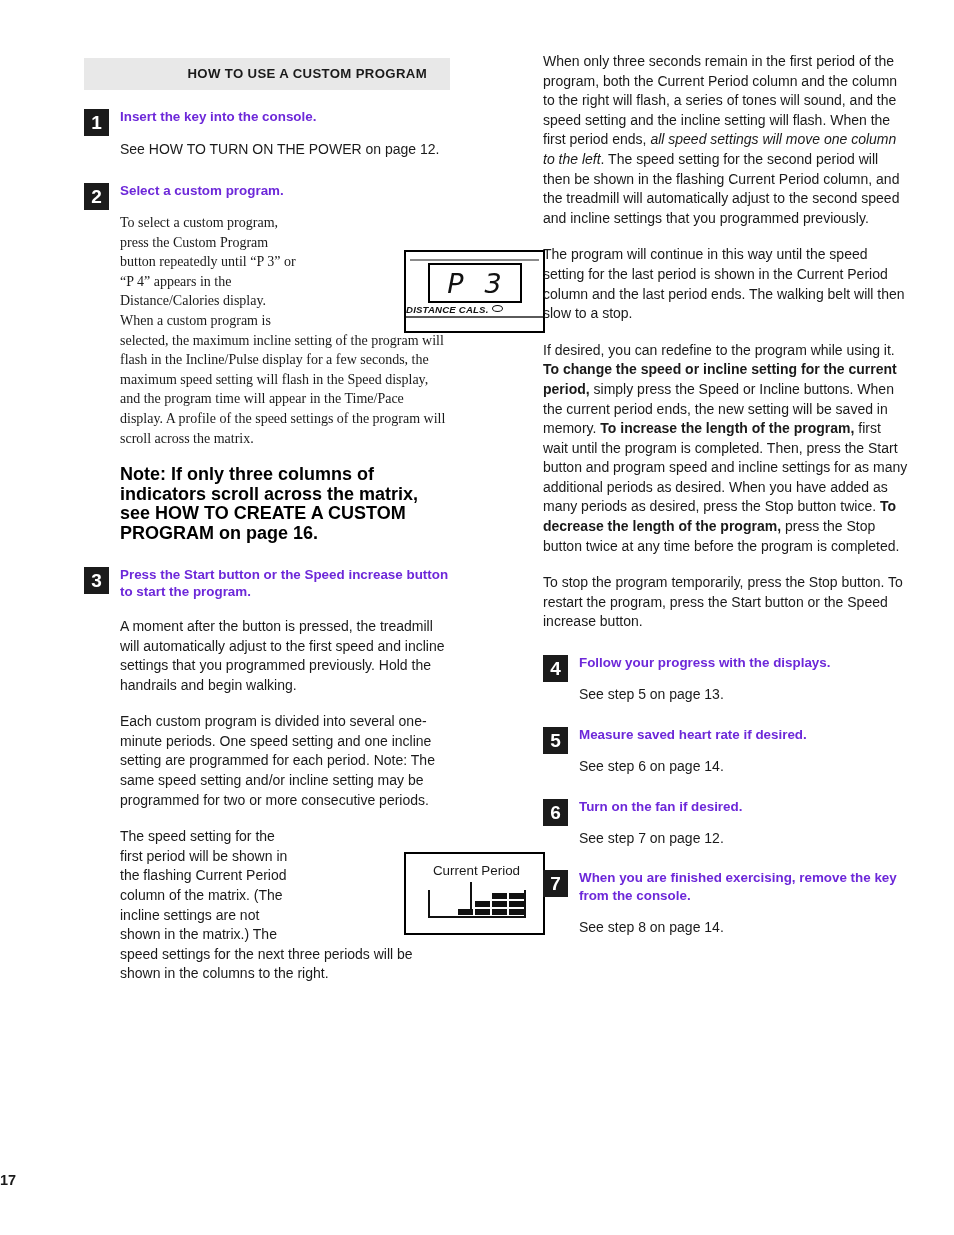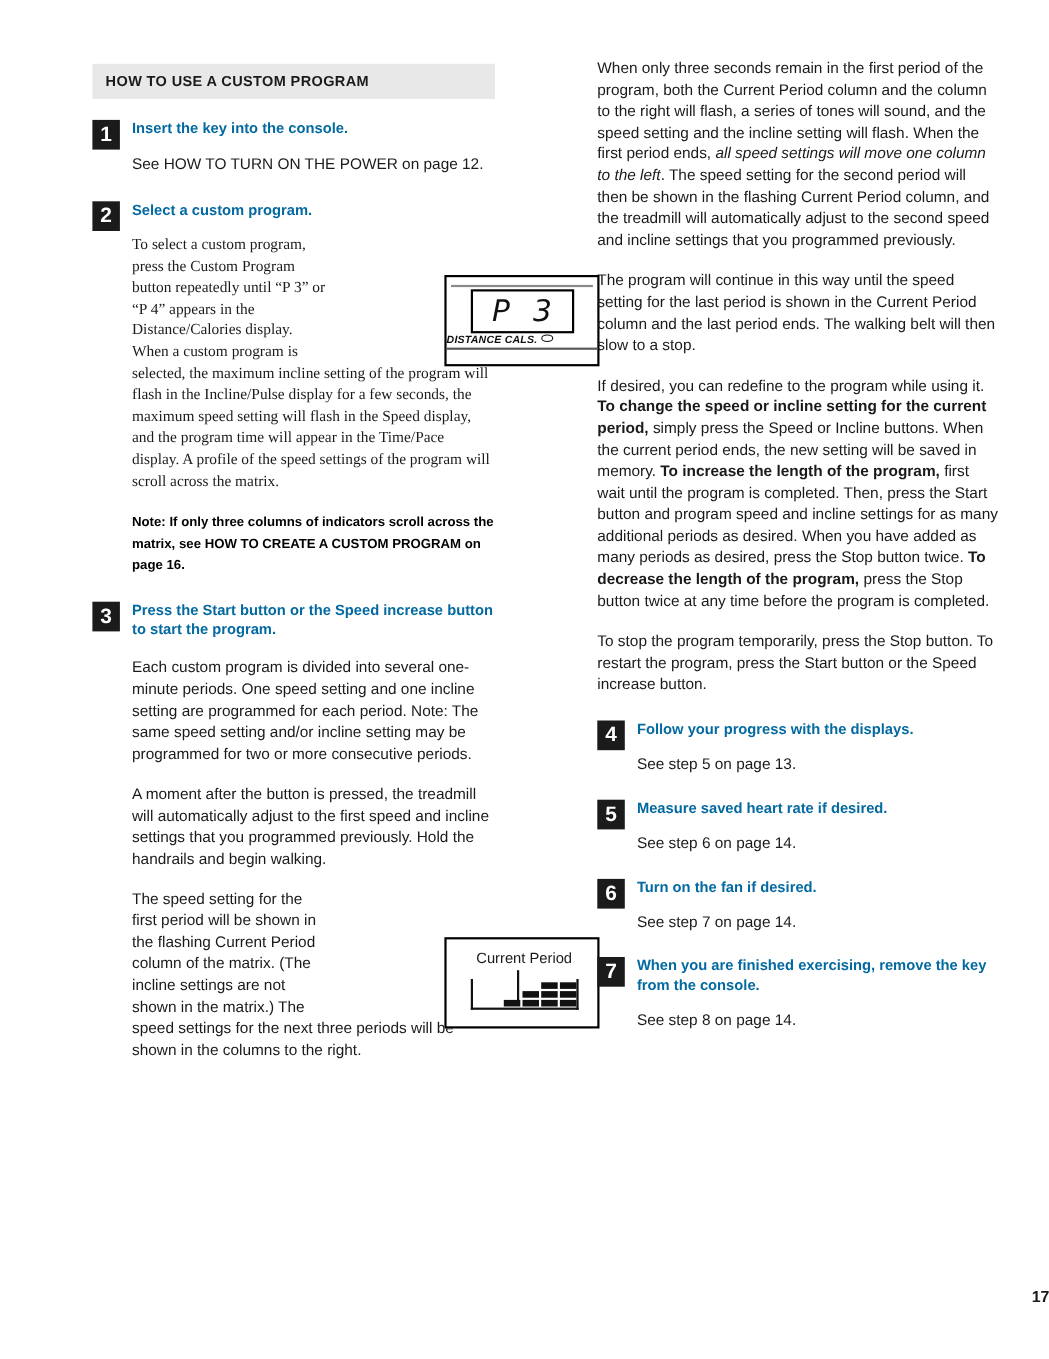--- a/index.html
+++ b/index.html
@@ -32,20 +32,21 @@
   .col-left  { left: 84px;  top: 58px; }
   .col-right { left: 516px; top: 52px; margin-left: 27px; }
 
   
   .section-bar {
     background: #e8e8e8;
     padding: 8px 23px 9px 12px;
     margin: 0 0 18px 0;
     width: 366px;
     box-sizing: border-box;
+    text-align: right;
   }
   .section-bar-text {
     font-size: 13.2px;
     font-weight: bold;
     letter-spacing: 0.35px;
     color: #1a1a1a;
   }
 
   
   .step {
@@ -66,39 +67,39 @@
     font-size: 19px;
     font-weight: bold;
     line-height: 27px;
     text-align: center;
     font-family: "Liberation Sans", sans-serif;
   }
   .step-title {
     font-size: 13.4px;
     font-weight: bold;
     line-height: 17.2px;
-    color: #0369a1;
+    color: #6d28d9;
     margin: 0;
   }
 
   
   p.body {
     font-size: 14px;
     line-height: 19.6px;
     margin: 15px 0 0 0;
     color: #1a1a1a;
     text-align: left;
   }
   .indent { padding-left: 36px; }
 
   .b  { font-weight: bold; }
   .i  { font-style: italic; }
 
   p.note {
-    font-size: 12px;
+    font-size: 18px;
     line-height: 19.6px;
     font-weight: bold;
     margin: 17px 0 0 0;
     padding-left: 36px;
     color: #000;
   }
 
   
   .fig {
     border: 2px solid #000;
@@ -268,21 +269,21 @@
     height: 6px;
     background: #111;
   }
 
   
   .page-number {
     position: absolute;
     left: 0;
     right: 0;
     top: 1172px;
-    text-align: right;
+    text-align: left;
     font-size: 14.5px;
     font-weight: bold;
     color: #1a1a1a;
   }
 </style>
 </head>
 <body>
 
 <div class="page">
 
@@ -307,23 +308,23 @@
       <span class="wrap-shape-a"></span><span>To select a custom program, press the Custom Program button repeatedly until “P 3” or “P 4” appears in the Distance/Calories display. When a custom program is selected, the maximum incline setting of the program will flash in the Incline/Pulse display for a few seconds, the maximum speed setting will flash in the Speed display, and the program time will appear in the Time/Pace display. A profile of the speed settings of the program will scroll across the matrix.</span>
     </p>
 
     <p class="note">Note: If only three columns of indicators scroll across the matrix, see HOW TO CREATE A CUSTOM PROGRAM on page 16.</p>
 
     <div class="step" style="margin-top:22px;">
       <div class="step-num">3</div>
       <div class="step-title">Press the Start button or the Speed increase button to start the program.</div>
     </div>
 
+    <p class="body indent" style="margin-top:17px;">A moment after the button is pressed, the treadmill will automatically adjust to the first speed and incline settings that you programmed previously. Hold the handrails and begin walking.</p>
+
     <p class="body indent" style="margin-top:17px;">Each custom program is divided into several one-minute periods. One speed setting and one incline setting are programmed for each period. Note: The same speed setting and/or incline setting may be programmed for two or more consecutive periods.</p>
-
-    <p class="body indent" style="margin-top:17px;">A moment after the button is pressed, the treadmill will automatically adjust to the first speed and incline settings that you programmed previously. Hold the handrails and begin walking.</p>
 
     <p class="body indent" style="margin-top:17px;">
       <span class="wrap-shape-b"></span><span>The speed setting for the first period will be shown in the flashing Current Period column of the matrix. (The incline settings are not shown in the matrix.) The speed settings for the next three periods will be shown in the columns to the right.</span>
     </p>
 
     <div class="fig fig-lcd">
       <div class="lcd-topstrip"></div>
       <div class="lcd-screen">
         <div class="lcd-digits">
           <span class="seg">P</span>
@@ -379,21 +380,21 @@
     <div class="step" style="margin-top:21px;">
       <div class="step-num">5</div>
       <div class="step-title">Measure saved heart rate if desired.</div>
     </div>
     <p class="body indent" style="margin-top:14px;">See step 6 on page 14.</p>
 
     <div class="step" style="margin-top:21px;">
       <div class="step-num">6</div>
       <div class="step-title">Turn on the fan if desired.</div>
     </div>
-    <p class="body indent" style="margin-top:14px;">See step 7 on page 14.</p>
+    <p class="body indent" style="margin-top:14px;">See step 7 on page 12.</p>
 
     <div class="step" style="margin-top:21px;">
       <div class="step-num">7</div>
       <div class="step-title">When you are finished exercising, remove the key from the console.</div>
     </div>
     <p class="body indent" style="margin-top:14px;">See step 8 on page 14.</p>
 
   </div>
 
   <div class="page-number">17</div>

